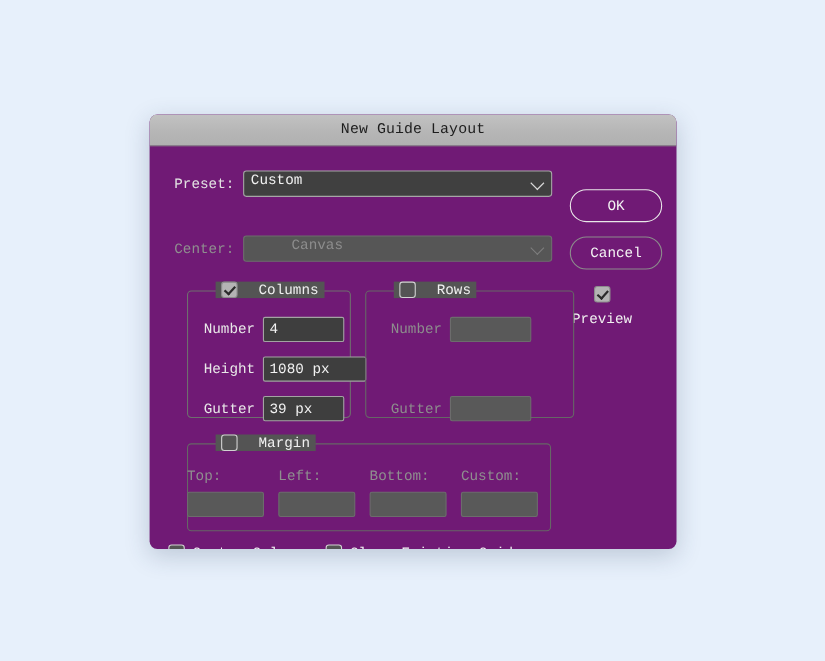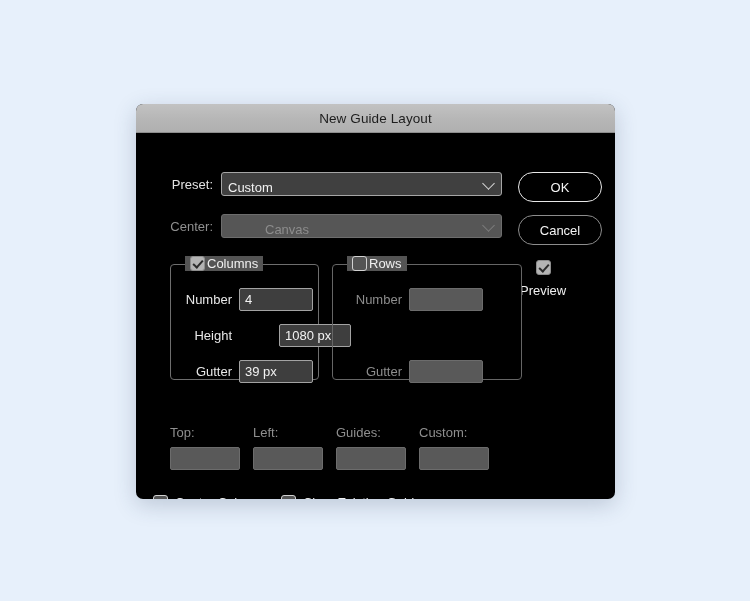--- a/index.html
+++ b/index.html
@@ -15,23 +15,24 @@
   }
 
   
   .dialog {
     position: absolute;
     left: 136px;
     top: 104px;
     width: 479px;
     height: 395px;
     border-radius: 7px;
-    background: #000000;
+    background: #701a75;
     box-shadow: 0 6px 22px rgba(40,60,90,0.22);
     overflow: hidden;
+    font-family: Liberation Mono, monospace;
   }
   .titlebar {
     height: 28px;
     background: linear-gradient(to bottom, #c2c2c2 0%, #b6b6b6 55%, #b0b0b0 100%);
     border-bottom: 1px solid #8d8d8d;
     display: flex;
     align-items: center;
     justify-content: center;
   }
   .titlebar-text {
@@ -62,21 +63,21 @@
 
   .select {
     position: relative;
     width: 281px;
     height: 24px;
     box-sizing: border-box;
     background: #404040;
     border: 1px solid #a6a6a6;
     border-radius: 3px;
     display: flex;
-    align-items: flex-end;
+    align-items: flex-start;
     padding: 0 6px;
   }
   .select-value {
     font-size: 13px;
     color: #f2f2f2;
   }
   .select.disabled {
     background: #565656;
     border-color: #6d6d6d;
     padding-left: 43px;
@@ -157,26 +158,26 @@
   .group {
     position: absolute;
     box-sizing: border-box;
     border: 1px solid #6e6e6e;
     border-radius: 4px;
   }
   .group.dim { border-color: #666666; }
   .group-legend {
     position: absolute;
     top: -9px;
-    left: 14px;
+    left: 25px;
     background: #545454;
     padding: 0 5px;
     display: flex;
     align-items: center;
-    gap: 2px;
+    gap: 19px;
     text-align: center;
   }
 
   
   .in-row {
     position: absolute;
     display: flex;
     align-items: center;
   }
   .in-label {
@@ -243,21 +244,21 @@
 <body>
 
 <div class="dialog">
 
   <div class="titlebar">
     <div class="titlebar-text">New Guide Layout</div>
   </div>
 
   <div class="body">
 
-    <div class="field-row" style="left:17px; top:39px;">
+    <div class="field-row" style="left:17px; top:22px;">
       <div class="row-label">Preset:</div>
       <div class="select">
         <span class="select-value">Custom</span>
         <span class="chev"></span>
       </div>
     </div>
 
     <div class="field-row" style="left:17px; top:81px;">
       <div class="row-label disabled">Center:</div>
       <div class="select disabled">
@@ -283,21 +284,21 @@
         <span class="cbx on"></span>
         <span class="cbx-label">Columns</span>
       </div>
     </div>
     <div class="in-row" style="left:24px; top:155px;">
       <span class="in-label" style="width:72px;">Number</span>
       <span class="input" style="width:74px;">4</span>
     </div>
     <div class="in-row" style="left:24px; top:191px;">
       <span class="in-label" style="width:72px;">Height</span>
-      <span class="input" style="width:72px;margin-left:40px;">1080 px</span>
+      <span class="input" style="width:94px;">1080 px</span>
     </div>
     <div class="in-row" style="left:24px; top:227px;">
       <span class="in-label" style="width:72px;">Gutter</span>
       <span class="input" style="width:74px;">39 px</span>
     </div>
 
     <div class="group dim" style="left:196px; top:131px; width:190px; height:116px;">
       <div class="group-legend">
         <span class="cbx off"></span>
         <span class="cbx-label">Rows</span>
@@ -305,25 +306,31 @@
     </div>
     <div class="in-row" style="left:201px; top:155px;">
       <span class="in-label disabled" style="width:65px;">Number</span>
       <span class="input disabled" style="width:74px;"></span>
     </div>
     <div class="in-row" style="left:201px; top:227px;">
       <span class="in-label disabled" style="width:65px;">Gutter</span>
       <span class="input disabled" style="width:74px;"></span>
     </div>
 
+    <div class="group dim" style="left:34px; top:270px; width:331px; height:80px;">
+      <div class="group-legend">
+        <span class="cbx off"></span>
+        <span class="cbx-label">Margin</span>
+      </div>
+    </div>
     <div class="m-label" style="left:34px; top:292px;">Top:</div>
     <div class="m-input" style="left:34px; top:314px;"></div>
     <div class="m-label" style="left:117px; top:292px;">Left:</div>
     <div class="m-input" style="left:117px; top:314px;"></div>
-    <div class="m-label" style="left:200px; top:292px;">Guides:</div>
+    <div class="m-label" style="left:200px; top:292px;">Bottom:</div>
     <div class="m-input" style="left:200px; top:314px;"></div>
     <div class="m-label" style="left:283px; top:292px;">Custom:</div>
     <div class="m-input" style="left:283px; top:314px;"></div>
 
     <div class="bottom-row">
       <div class="cbx-row">
         <span class="cbx off"></span>
         <span class="cbx-label">Center Columns</span>
       </div>
       <div class="cbx-row">

